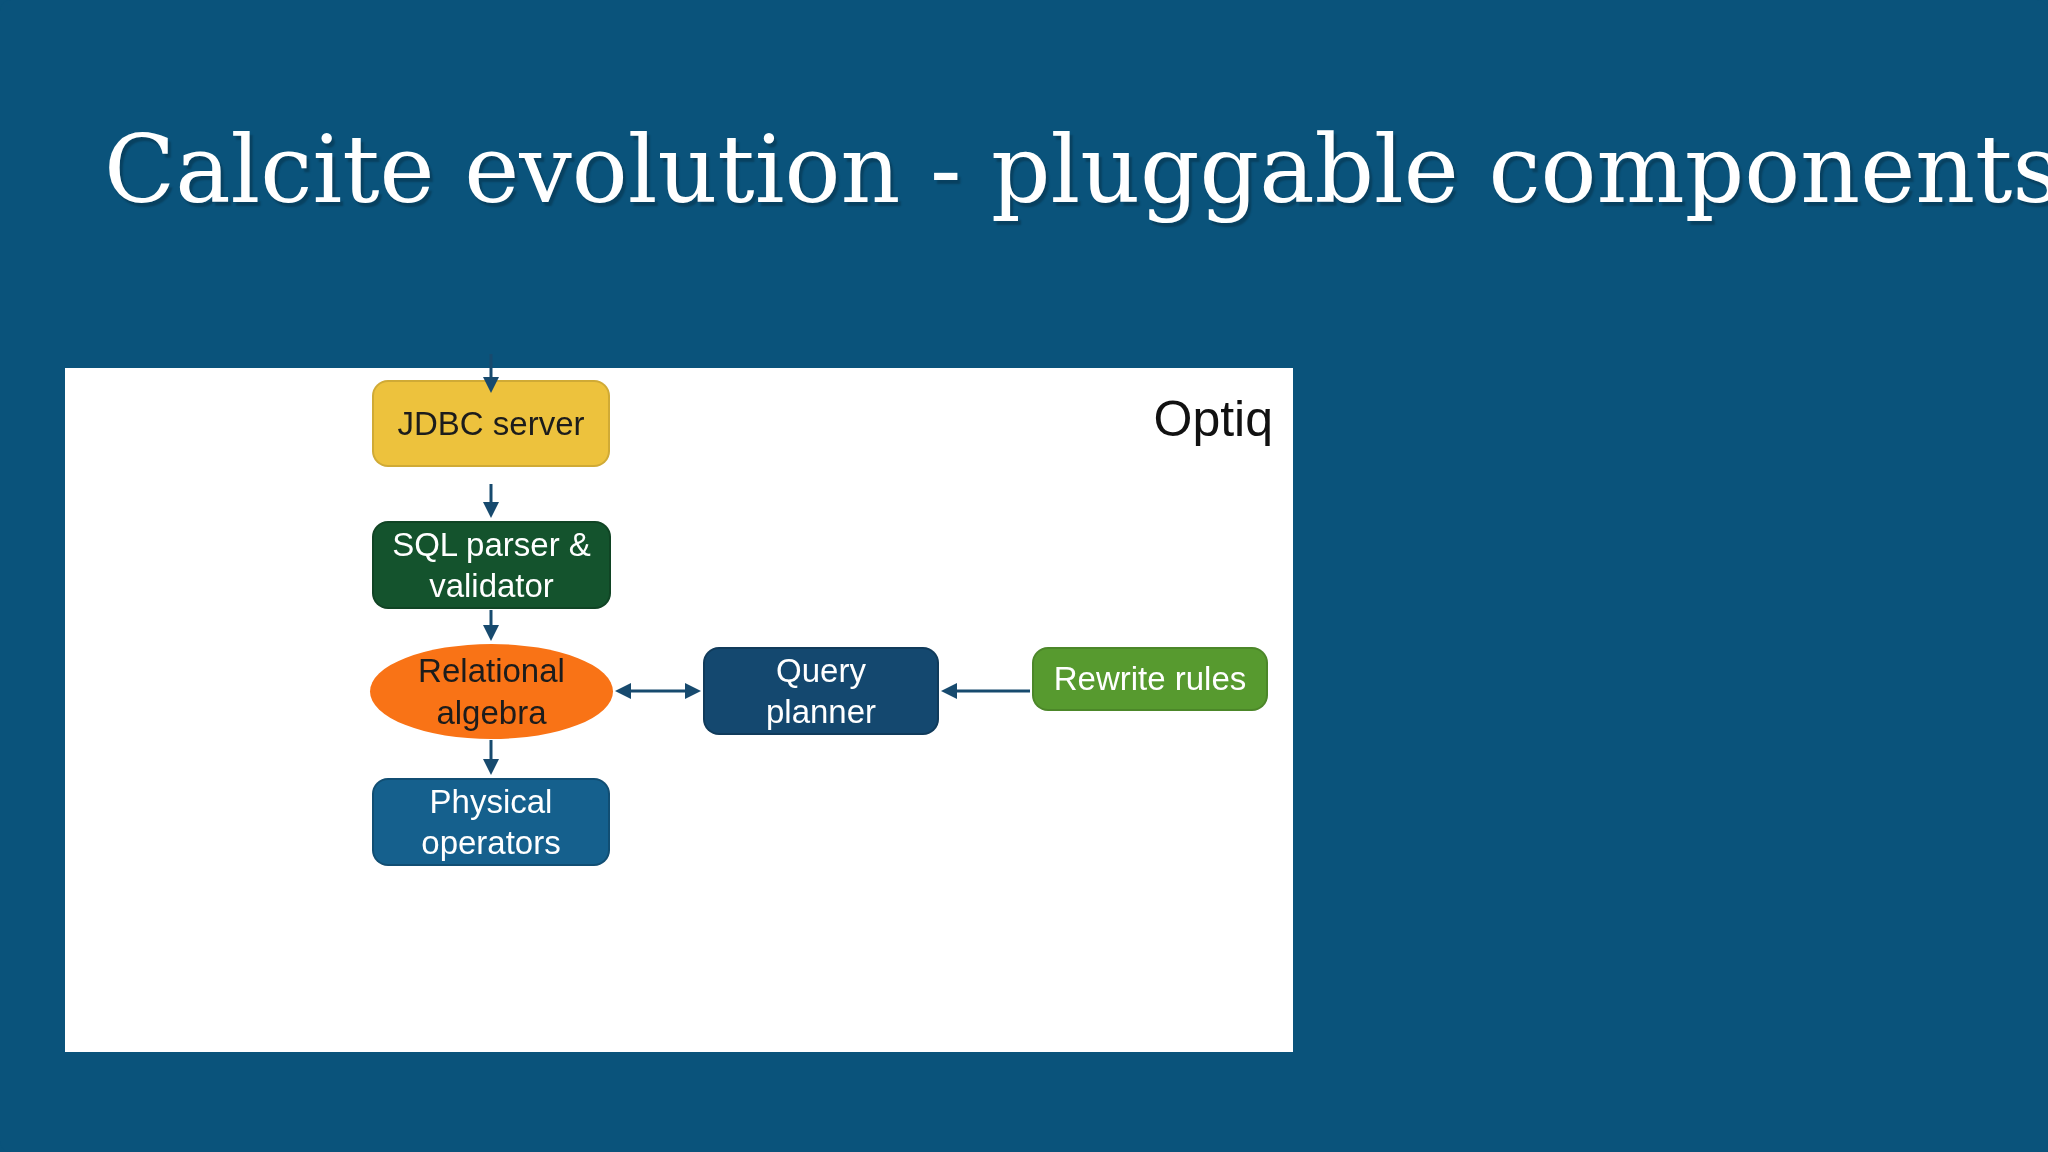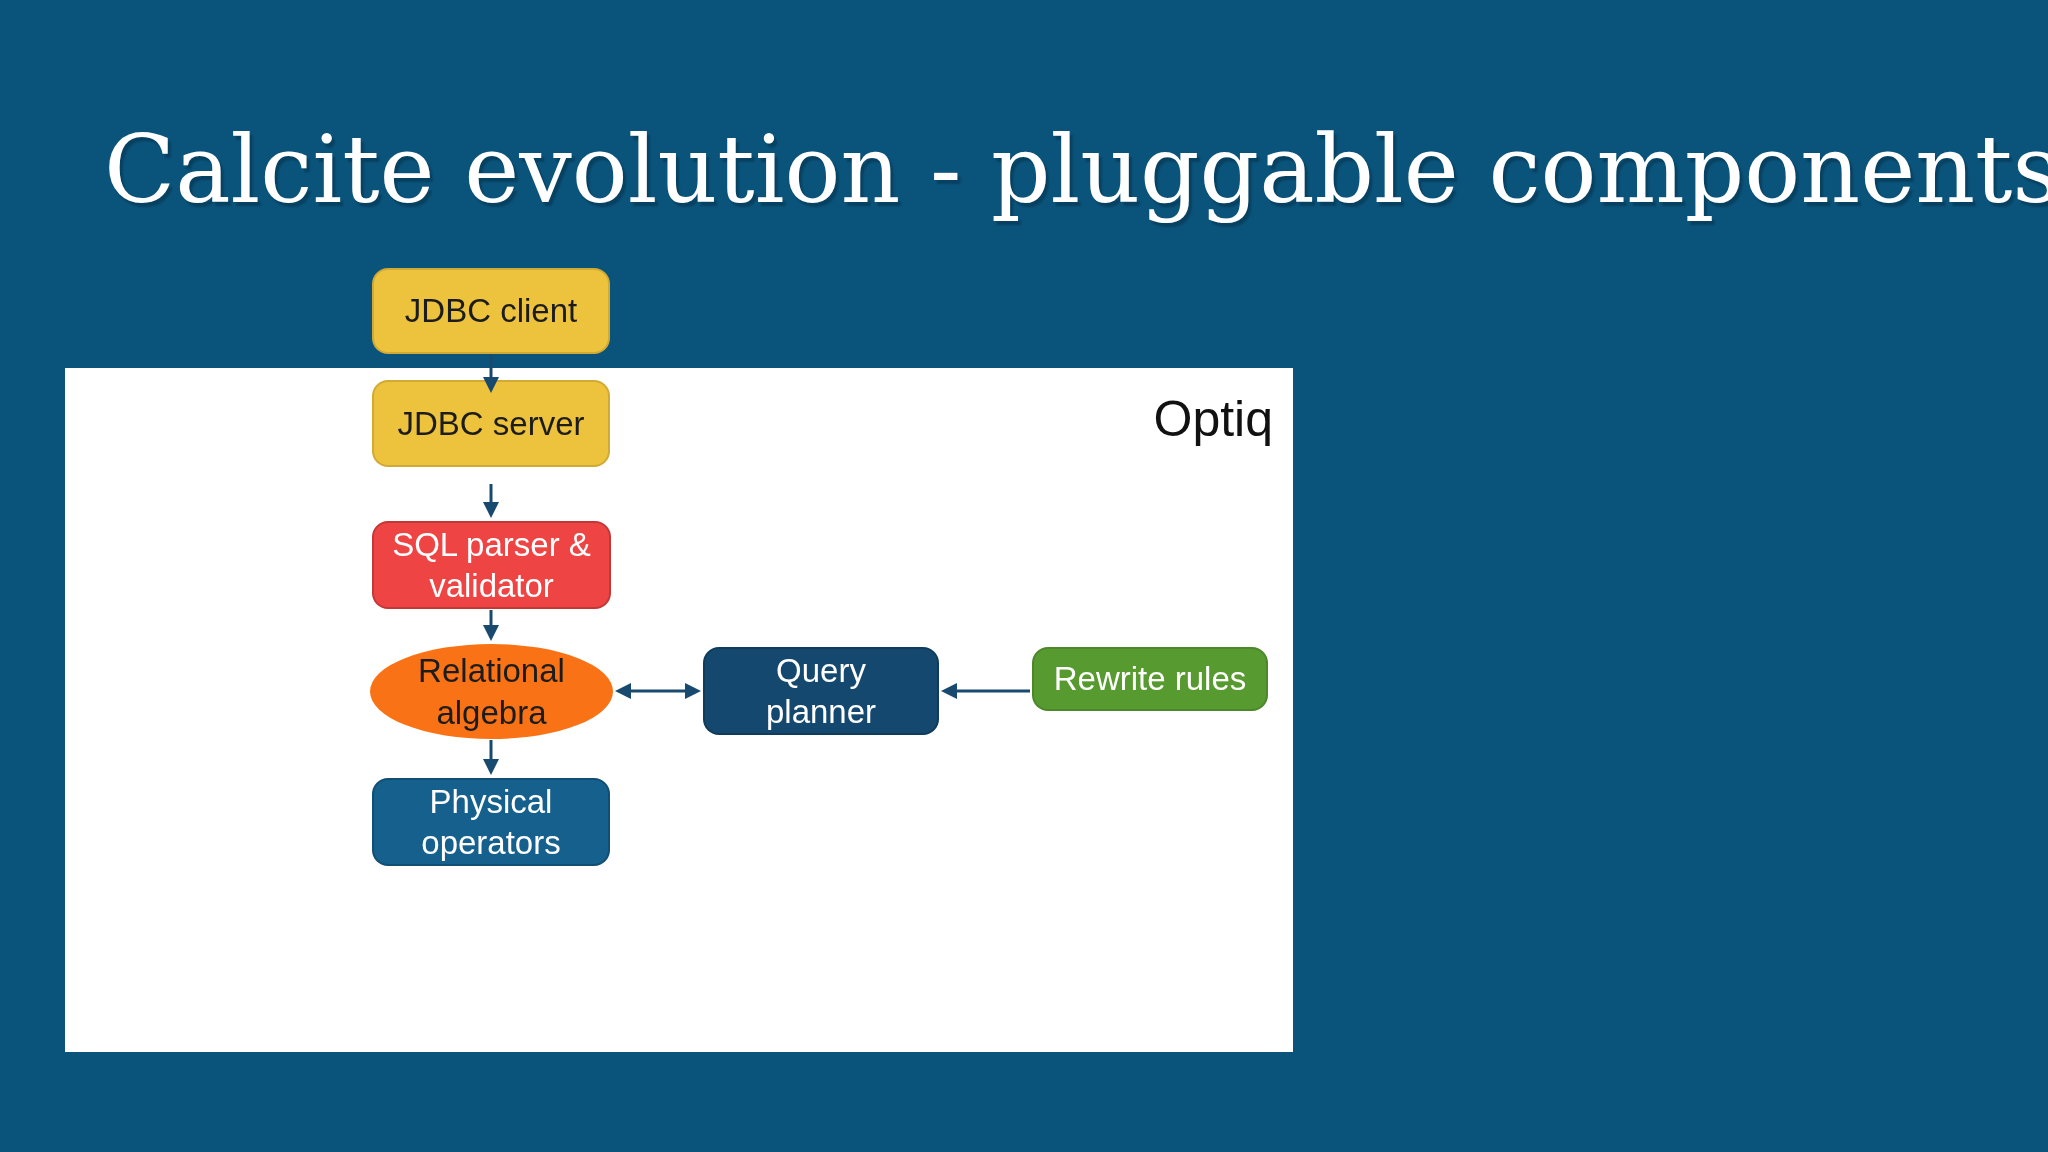--- a/index.html
+++ b/index.html
@@ -74,29 +74,28 @@
   .edges line { stroke: var(--arrow-color, #174a6e); stroke-width: 3; }
   .edges polygon { fill: var(--arrow-color, #174a6e); }
 </style>
 </head>
 <body style="background-color: rgb(10, 83, 123);">
 
 <div class="slide" style="background-color: rgb(10, 83, 123);">
 
   <h1 class="title" style="color: rgb(255, 255, 255);">Calcite evolution - pluggable components</h1>
 
-  <div class="node rounded jdbc-client" style="background-color: rgb(237, 194, 61); color: rgb(28, 28, 28);">JDBC client</div>
 
   <div class="panel" style="background-color: rgb(255, 255, 255);">
     <div class="panel-label" style="color: rgb(17, 17, 17);">Optiq</div>
   </div>
 
   <div class="node rounded jdbc-server" style="background-color: rgb(237, 194, 61); color: rgb(28, 28, 28);">JDBC server</div>
 
-  <div class="node rounded sql-parser" style="background-color: #ef4444; color: rgb(255, 255, 255); text-align: center;">SQL parser &amp;
+  <div class="node rounded sql-parser" style="background-color: #14532d; color: rgb(255, 255, 255); text-align: center;">SQL parser &amp;
 validator</div>
 
   <div class="node relational-algebra" style="background-color: #f97316; color: rgb(28, 28, 28);">Relational
 algebra</div>
 
   <div class="node rounded query-planner" style="background-color: rgb(20, 72, 111); color: rgb(255, 255, 255);">Query
 planner</div>
 
   <div class="node rounded rewrite-rules" style="background-color: rgb(87, 154, 47); color: rgb(255, 255, 255);">Rewrite rules</div>
 

